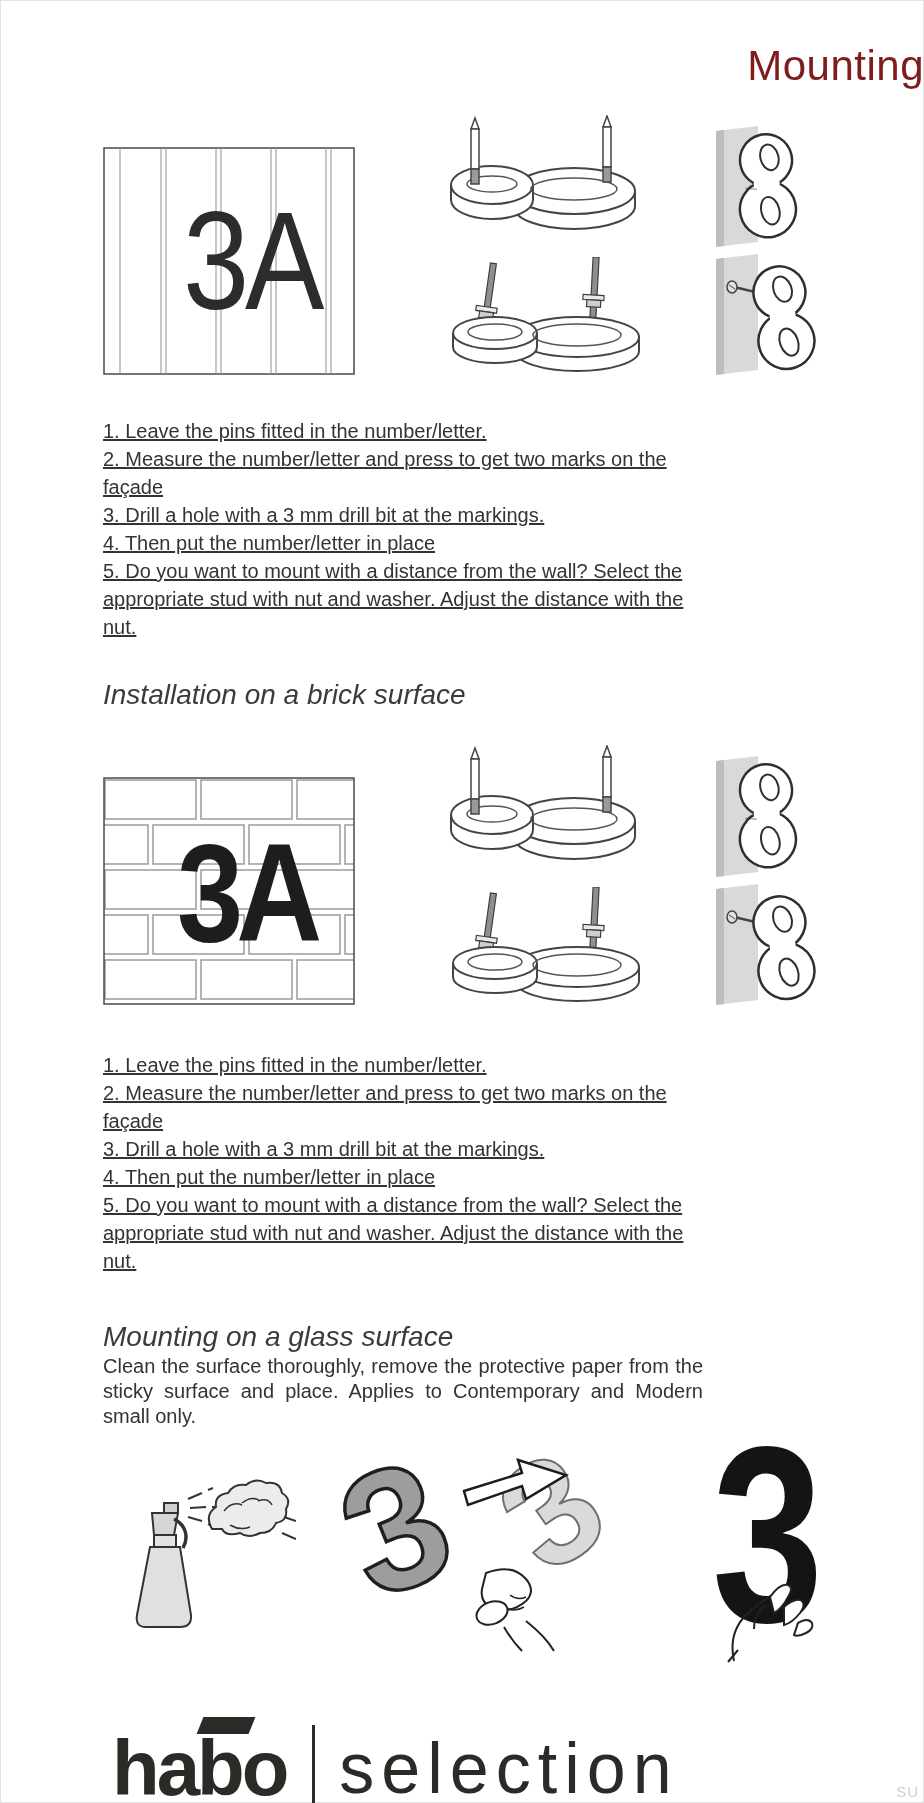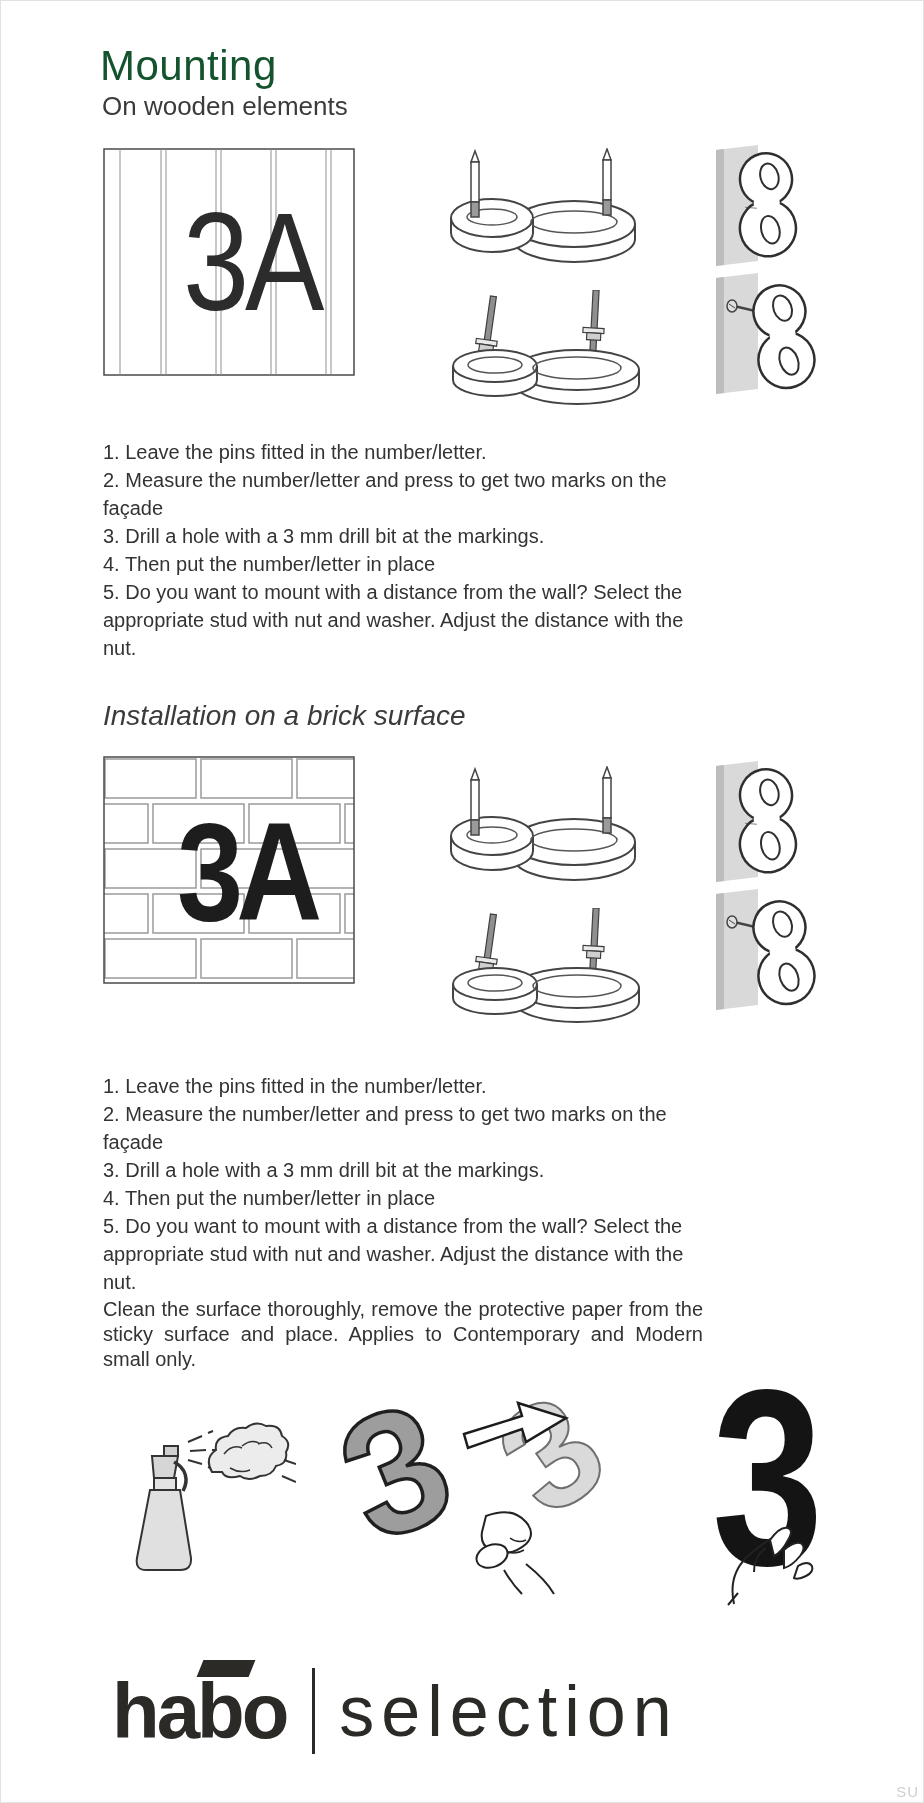--- a/index.html
+++ b/index.html
@@ -2,45 +2,44 @@
 <html><head>
 <meta charset="utf-8">
 <style>
   * { margin:0; padding:0; box-sizing:border-box; }
   html,body { background:#fff; }
   body { font-family:"Liberation Sans", sans-serif; color:#333; }
   .page{
     position:relative; width:924px; height:1803px; background:#fff;
     overflow:hidden; box-shadow: inset 0 0 0 1px #e2e2e2;
   }
-  .title{ margin:42px 0 0 100px; font-size:42px; font-weight:400; color:#14532d; line-height:1.12; letter-spacing:0.5px;}
+  .title{ margin:42px 0 0 100px; font-size:42px; font-weight:400; color:#7f1d1d; line-height:1.12; letter-spacing:0.5px;text-align:right;}
   .subtitle{ margin:2px 0 0 102px; font-size:26px; font-weight:400; color:#3b3b3b;}
-  .illus-row{ display:flex; align-items:flex-start; margin-left:103px; }
+  .illus-row{ display:flex; align-items:flex-end; margin-left:103px; }
   .hw-col{ display:flex; flex-direction:column; margin-left:88px; }
   .wall-col{ display:flex; flex-direction:column; margin-left:52px; }
-  .steps{ list-style:none; margin:30px 0 0 103px; width:615px; font-size:20px; line-height:28px; color:#333;}
+  .steps{ list-style:none; margin:42px 0 0 103px; width:615px; font-size:20px; line-height:28px; color:#333;text-decoration:underline;}
   .section-heading{ margin:38px 0 0 103px; font-size:28px; font-weight:400; color:#3b3b3b;font-style:italic;}
   .glass-heading{ margin-top:46px; }
   .glass-para{ margin:1px 0 0 103px; width:600px; font-size:20px; line-height:25px; text-align:justify; color:#333;}
   .glass-row{ margin-top:14px; margin-left:106px; align-items:flex-start;}
   .logo-row{ display:flex; align-items:center; margin:46px 0 0 112px; height:90px;}
   .logo-habo{ position:relative; font-size:78px; font-weight:800; letter-spacing:-3px; color:#2b2a27; line-height:1;}
   .logo-flag{ position:absolute; left:88px; top:-12px; width:52px; height:17px; background:#2b2a27; transform:skewX(-22deg);}
   .logo-divider{ width:3px; height:86px; background:#2b2a27; margin:0 24px 0 26px;}
   .logo-selection{ font-size:70px; font-weight:400; letter-spacing:7px; color:#2b2a27; line-height:1; transform:scaleY(1.04);}
   .watermark{ position:absolute; right:5px; bottom:3px; font-size:15px; color:#cfcfcf; letter-spacing:1px;margin-top:28px;}
   svg text { font-family:"Liberation Sans", sans-serif; }
 </style>
 </head>
 <body>
 
 <div class="page">
 
   <h1 class="title">Mounting</h1>
-  <h2 class="subtitle">On wooden elements</h2>
 
   <div class="illus-row" style="margin-top:26px;">
 
     <svg width="252" height="228" viewBox="0 0 252 228">
       <rect x="1" y="1" width="250" height="226" fill="#ffffff" stroke="#4a4a4a" stroke-width="1.5"></rect>
       <g stroke="#8f8f8f" stroke-width="1">
         <line x1="17" y1="1" x2="17" y2="227"></line>
         <line x1="58" y1="1" x2="58" y2="227"></line>
           <line x1="63" y1="1" x2="63" y2="227"></line>
         <line x1="113" y1="1" x2="113" y2="227"></line>
@@ -224,20 +223,21 @@
   </div>
 
   <ol class="steps" style="margin-top:46px;">
     <li>1. Leave the pins fitted in the number/letter.</li>
     <li>2. Measure the number/letter and press to get two marks on the façade</li>
     <li>3. Drill a hole with a 3 mm drill bit at the markings.</li>
     <li>4. Then put the number/letter in place</li>
     <li>5. Do you want to mount with a distance from the wall? Select the appropriate stud with nut and washer. Adjust the distance with the nut.</li>
   </ol>
 
+  <h2 class="section-heading glass-heading">Mounting on a glass surface</h2>
   <p class="glass-para">Clean the surface thoroughly, remove the protective paper from the sticky surface and place. Applies to Contemporary and Modern small only.</p>
 
   <div class="illus-row glass-row">
 
     <svg width="190" height="200" viewBox="0 0 190 200" style="margin-top:34px; margin-left:0;">
       <rect x="58" y="26" width="14" height="10" fill="#cfcfcf" stroke="#333" stroke-width="2"></rect>
       <g stroke="#333" stroke-width="2">
         <line x1="82" y1="22" x2="96" y2="16"></line>
         <line x1="84" y1="31" x2="100" y2="30"></line>
         <line x1="82" y1="40" x2="96" y2="44"></line>

